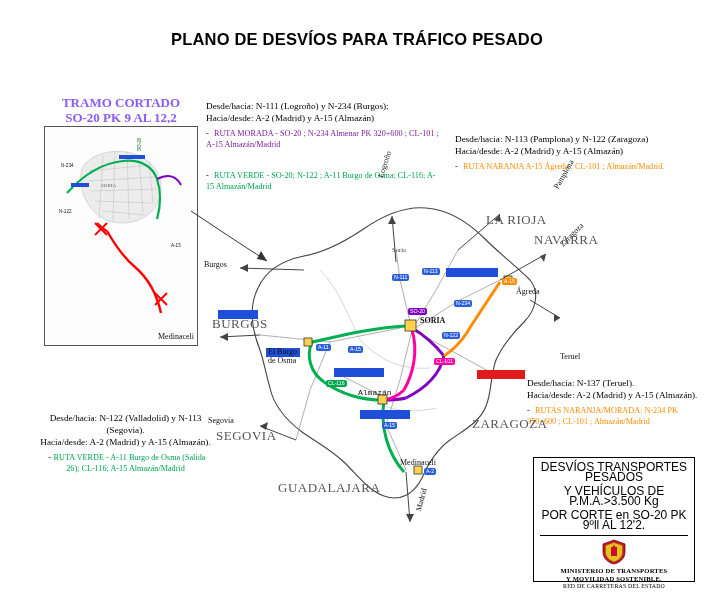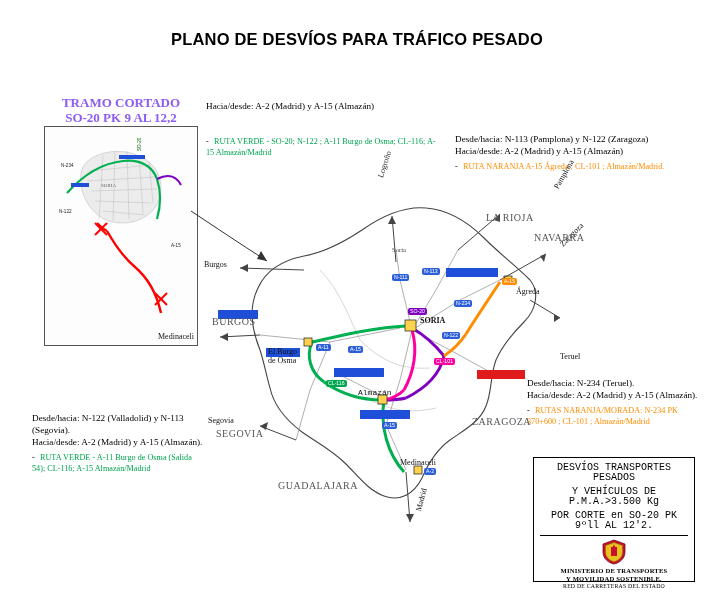--- a/index.html
+++ b/index.html
@@ -38,52 +38,52 @@
   .blk-head{font-size:9.2px;line-height:12px;color:#000;}
   .blk-item{font-size:8.2px;line-height:11px;}
   .dash{display:inline-block;width:8px;}
   .morada{color:#7b1fa2;}
   .verde{color:#00a550;}
   .naranja{color:#ff8c00;}
 
   .b1{left:206px;top:100px;width:235px;}
   .b2{left:455px;top:133px;width:230px;}
   .b3{left:527px;top:377px;width:175px;}
-  .b4{left:32px;top:412px;width:175px;}
+  .b4{left:38px;top:412px;width:175px;text-align:center;}
 
   
   .legend{
     position:absolute;left:533px;top:457px;width:160px;height:123px;
     border:1px solid #000;background:#fff;
     text-align:center;
   }
   .legend-top{
-    font-size:10px;line-height:9.6px;padding:5px 4px 0 4px;
-    font-family:Liberation Mono, monospace;
+    font-size:12px;line-height:9.6px;padding:5px 4px 0 4px;
+    font-family:Liberation Sans, sans-serif;
   }
   .legend-sep{height:1px;background:#000;margin:4px 6px 3px 6px;}
   .shield{
     width:26px;height:26px;margin:1px auto 2px auto;position:relative;
   }
   .legend-min{
     font-size:6.6px;line-height:8px;font-weight:bold;letter-spacing:0.2px;
   }
   .legend-sub{font-size:5.8px;line-height:7.5px;letter-spacing:0.2px;}
   .legend-soria{font-size:12px;font-weight:bold;letter-spacing:1px;margin-top:2px;}
 
   
   .mainmap{position:absolute;left:200px;top:150px;width:430px;height:420px;}
 
   
   .mlabel{
     position:absolute;font-family:"Liberation Serif", serif;
     font-size:8px;color:#111;white-space:nowrap;
   }
   .mlabel.sm{font-size:6.6px;color:#444;}
-  .mlabel.prov{font-size:10px;color:#555;letter-spacing:0.5px;}
+  .mlabel.prov{font-size:13px;color:#555;letter-spacing:0.5px;}
   .mlabel.rot{transform-origin:left top;}
 
   .bluebar{position:absolute;background:#1f4fd8;height:9px;}
   .redbar{position:absolute;background:#e01b1b;height:9px;}
 
   .rshield{
     position:absolute;font-size:5.2px;color:#fff;background:#2b5fd9;
     border-radius:2px;padding:0 2px;font-family:"Liberation Sans",sans-serif;
     line-height:7px;
   }
@@ -147,51 +147,55 @@
       <text x="56" y="60" font-family="Liberation Serif" font-size="5" fill="#666">SORIA</text>
     </svg>
   </div>
 
   <svg style="position:absolute;left:185px;top:205px;width:90px;height:70px;">
     <path d="M6 6 C30 22, 54 38, 82 56" stroke="#333" stroke-width="1" fill="none"></path>
     <path d="M82 56 L72 54 L76 46 Z" fill="#333"></path>
   </svg>
 
   <div class="txt b1">
+    <div class="blk-head">Desde/hacia: N-111 (Logroño) y N-234 (Burgos);</div>
     <div class="blk-head">Hacia/desde: A-2 (Madrid) y A-15 (Almazán)</div>
     <div style="height:4px"></div>
+    <div class="blk-item">
+      <span class="dash">-</span><span class="morada">RUTA MORADA - SO-20 ; N-234 Almenar PK 320+600 ; CL-101 ; A-15 Almazán/Madrid</span>
+    </div>
     <div class="blk-item" style="margin-top:20px">
       <span class="dash">-</span><span class="verde">RUTA VERDE - SO-20; N-122 ; A-11 Burgo de Osma; CL-116; A-15 Almazán/Madrid</span>
     </div>
   </div>
 
   <div class="txt b2">
     <div class="blk-head">Desde/hacia: N-113 (Pamplona) y N-122 (Zaragoza)</div>
     <div class="blk-head">Hacia/desde: A-2 (Madrid) y A-15 (Almazán)</div>
     <div style="height:4px"></div>
     <div class="blk-item">
       <span class="dash">-</span><span class="naranja">RUTA NARANJA A-15 Ágreda ; CL-101 ; Almazán/Madrid.</span>
     </div>
   </div>
 
   <div class="txt b3">
-    <div class="blk-head">Desde/hacia: N-234 (Teruel).</div>
+    <div class="blk-head">Desde/hacia: N-137 (Teruel).</div>
     <div class="blk-head">Hacia/desde: A-2 (Madrid) y A-15 (Almazán).</div>
     <div style="height:4px"></div>
     <div class="blk-item">
       <span class="dash">-</span><span class="naranja">RUTAS NARANJA/MORADA: N-234 PK 370+600 ; CL-101 ; Almazán/Madrid</span>
     </div>
   </div>
 
   <div class="txt b4">
     <div class="blk-head">Desde/hacia: N-122 (Valladolid) y N-113 (Segovia).</div>
     <div class="blk-head">Hacia/desde: A-2 (Madrid) y A-15 (Almazán).</div>
     <div style="height:4px"></div>
     <div class="blk-item">
-      <span class="dash">-</span><span class="verde">RUTA VERDE - A-11 Burgo de Osma (Salida 54); CL-116; A-15 Almazán/Madrid</span>
+      <span class="dash">-</span><span class="verde">RUTA VERDE - A-11 Burgo de Osma (Salida 26); CL-116; A-15 Almazán/Madrid</span>
     </div>
   </div>
 
   <div class="mainmap">
     <svg viewBox="0 0 430 420" style="position:absolute;left:0;top:0;width:430px;height:420px;">
 
       <path d="M60 200 C52 180, 48 158, 58 138 C66 120, 84 110, 104 106
                C126 102, 144 92, 162 80 C182 66, 204 56, 226 58
                C250 60, 268 72, 284 88 C300 104, 316 116, 330 130
                C340 142, 336 160, 324 172 C312 184, 302 196, 296 210

